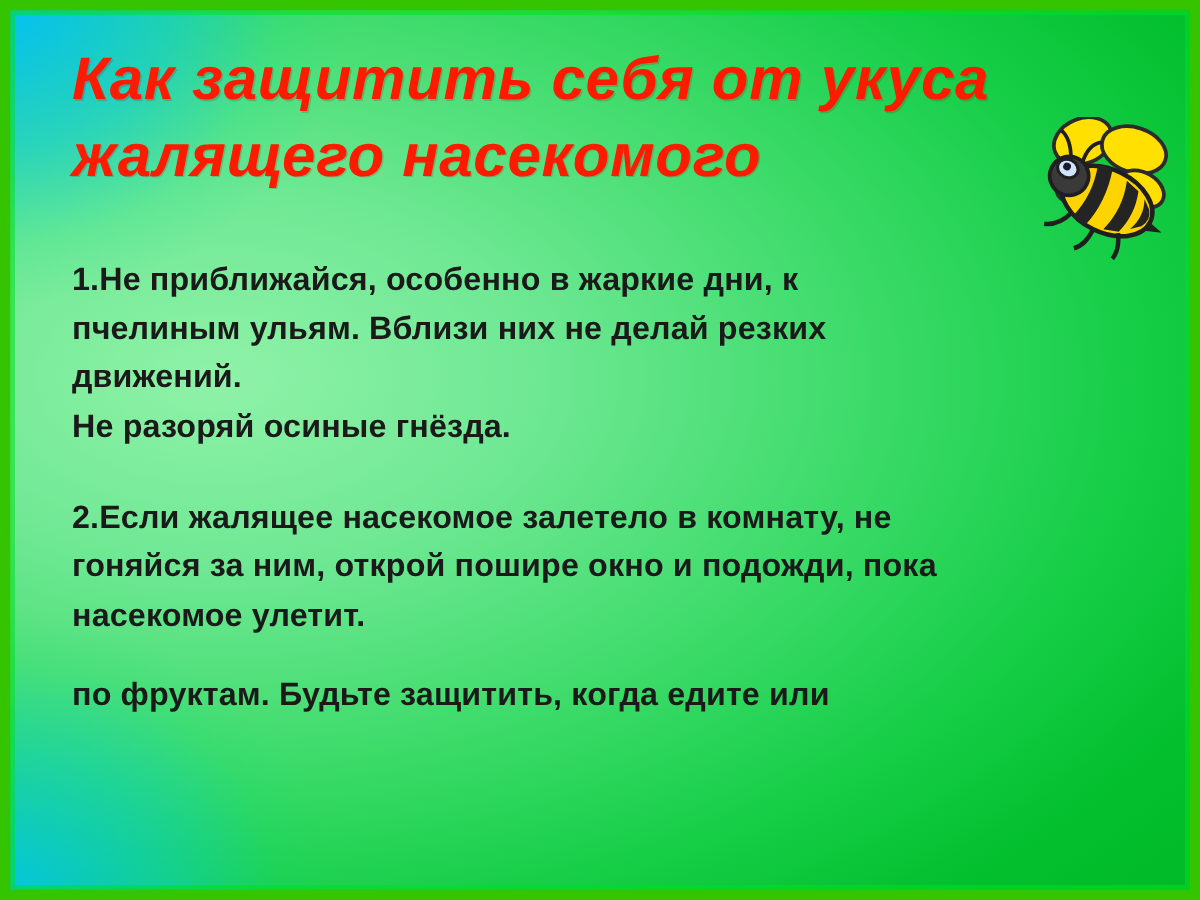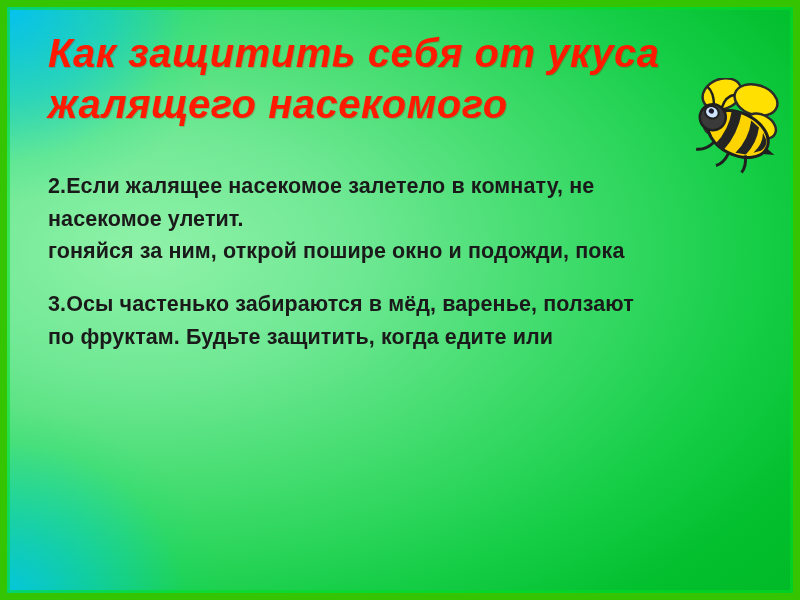--- a/index.html
+++ b/index.html
@@ -146,29 +146,34 @@
         <path d="M60 74 q-4 11 -13 14" stroke="#1f1f1f" stroke-width="3" fill="none"></path>
         <path d="M78 77 q0 12 -6 17" stroke="#1f1f1f" stroke-width="3" fill="none"></path>
         <path d="M94 72 q6 10 4 17" stroke="#1f1f1f" stroke-width="3" fill="none"></path>
 
         <path d="M109 56 l11 3 l-11 4 z" fill="#1f1f1f"></path>
       </g>
     </svg>
 
     <div class="body-list">
 
+      <div class="para p1">
+        <span class="line">1.Не приближайся, особенно в жаркие дни, к</span>
+        <span class="line">пчелиным ульям. Вблизи них не делай резких</span>
+        <span class="line">движений.</span>
+        <span class="line">Не разоряй осиные гнёзда.</span>
+      </div>
 
       <div class="para p2">
         <span class="line">2.Если жалящее насекомое залетело в комнату, не</span>
+        <span class="line">гоняйся за ним, открой пошире окно и подожди, пока</span>
         <span class="line">насекомое улетит.</span>
-        <span class="line">гоняйся за ним, открой пошире окно и подожди, пока</span>
       </div>
 
       <div class="para p3">
-        <span class="line">3.Осы частенько забираются в мёд, варенье, ползают</span>
         <span class="line">по фруктам. Будьте защитить, когда едите или</span>
       </div>
 
     </div>
   </div>
 
   <div class="frame"></div>
   <div class="frame-inner"></div>
 </div>
 

